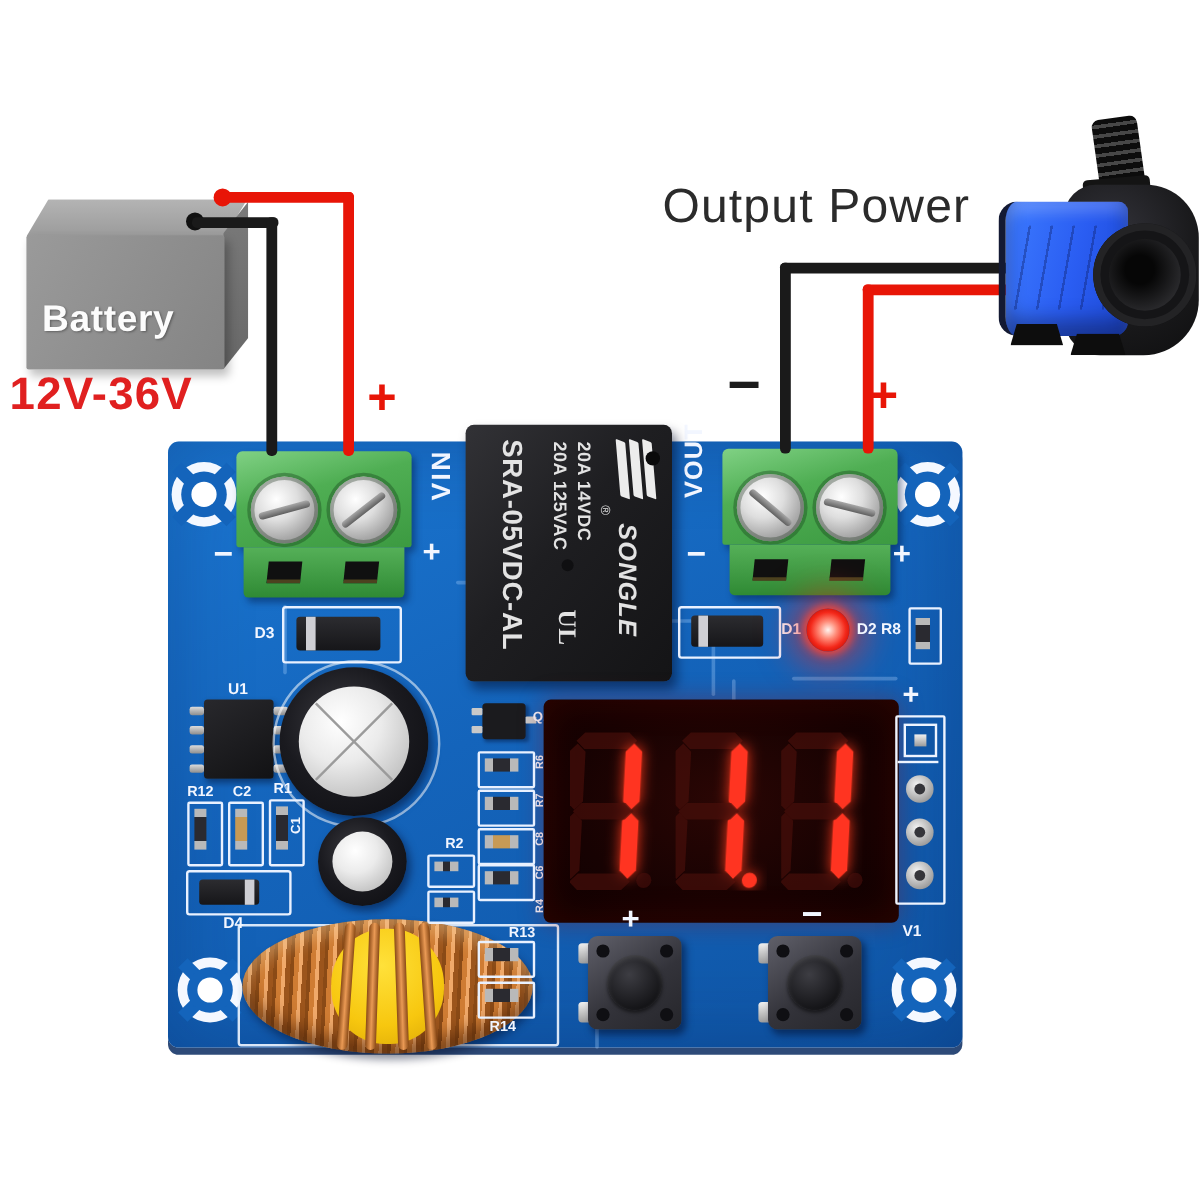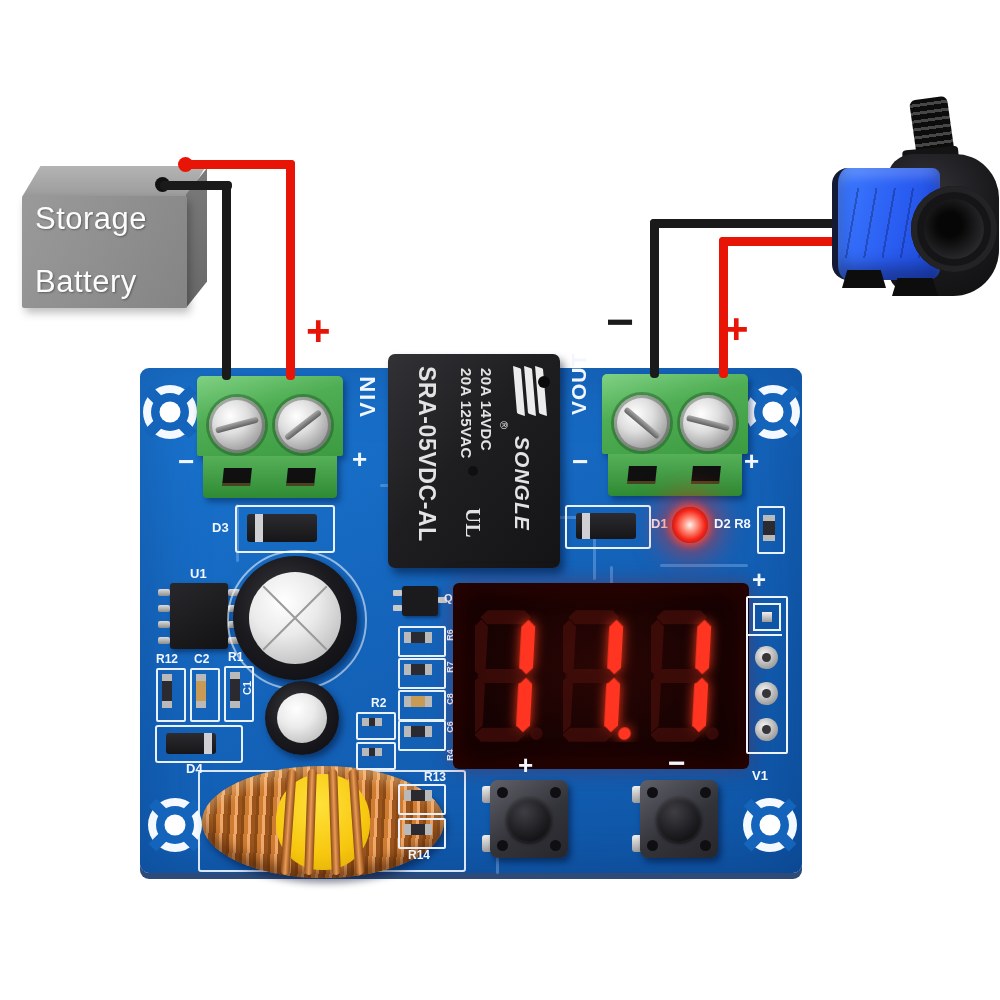--- a/index.html
+++ b/index.html
@@ -4,21 +4,21 @@
 <style>
   html,body{margin:0;padding:0;background:#fff;}
   body{width:1000px;height:1000px;overflow:hidden;font-family:"Liberation Sans",sans-serif;}
   #canvas{position:relative;width:1000px;height:1000px;background:#ffffff;}
   .abs{position:absolute;}
   
   #batt-top{left:22px;top:166px;width:184px;height:31px;background:linear-gradient(#b4b4b4,#9b9b9b);clip-path:polygon(0 100%,10% 0,100% 0,90% 100%);}
   #batt-side{left:186px;top:168px;width:21px;height:140px;background:linear-gradient(#7a7a7a,#686868);clip-path:polygon(0 19%,100% 0,100% 81%,0 100%);}
   #batt-front{left:22px;top:196px;width:165px;height:112px;background:linear-gradient(120deg,#9a9a9a,#848484);border-radius:2px;box-shadow:3px 5px 8px rgba(0,0,0,.25);}
   .batt-line{position:absolute;left:13px;color:#fcfcfc;font-size:31px;font-weight:500;text-shadow:1px 1px 2px rgba(0,0,0,.35);letter-spacing:.5px;}
-  #batt-l1{top:5px;} #batt-l2{top:68px;}
+  #batt-l1{top:5px;} #batt-l2{top:52px;font-weight:bold;}
   #batt-voltage{left:8px;top:308px;font-size:38px;font-weight:700;color:#e02020;letter-spacing:1px;}
   .batt-dot{position:absolute;width:15px;height:15px;border-radius:50%;}
   
   .wire{position:absolute;border-radius:4px;}
   .wire.black{background:#1a1a1a;}
   .wire.red{background:#e81507;}
   
   #output-title{left:552px;top:150px;font-size:40px;font-weight:500;color:#2b2b2b;letter-spacing:1px;}
   .polarity{position:absolute;font-weight:700;line-height:1;}
   #ann-in-plus{left:306px;top:310px;font-size:42px;color:#e81507;}
@@ -408,35 +408,36 @@
         <div class="chip" style="left: 4px; top: 4px; width: 28px; height: 11px; background: linear-gradient(90deg, rgb(185, 185, 185) 0px, rgb(185, 185, 185) 7px, rgb(42, 42, 48) 7px, rgb(42, 42, 48) calc(100% - 7px), rgb(185, 185, 185) calc(100% - 7px), rgb(185, 185, 185) 100%);"></div>
       </div>
       <div class="smd" style="left: 258px; top: 450px; width: 44px; height: 27px;">
         <div class="chip" style="left: 4px; top: 4px; width: 28px; height: 11px; background: linear-gradient(90deg, rgb(185, 185, 185) 0px, rgb(185, 185, 185) 7px, rgb(42, 42, 48) 7px, rgb(42, 42, 48) calc(100% - 7px), rgb(185, 185, 185) calc(100% - 7px), rgb(185, 185, 185) 100%);"></div>
       </div>
     </div>
 
   <div id="batt-top" class="abs"></div>
   <div id="batt-side" class="abs"></div>
   <div id="batt-front" class="abs">
-    <div id="batt-l1" class="batt-line">Storage</div>
     <div id="batt-l2" class="batt-line">Battery</div>
   </div>
+  <div id="batt-voltage" class="abs">12V-36V</div>
   <div class="batt-dot" style="left:155px;top:177px;background:#111;"></div>
   <div class="batt-dot" style="left:178px;top:157px;background:#e81507;"></div>
 
   <div class="wire black" style="left:160px;top:181px;width:72px;height:9px;"></div>
   <div class="wire black" style="left:222px;top:181px;width:9px;height:199px;"></div>
   <div class="wire red" style="left:183px;top:160px;width:112px;height:9px;"></div>
   <div class="wire red" style="left:286px;top:160px;width:9px;height:220px;"></div>
   <div class="wire black" style="left:650px;top:219px;width:195px;height:9px;"></div>
   <div class="wire black" style="left:650px;top:219px;width:9px;height:159px;"></div>
   <div class="wire red" style="left:719px;top:237px;width:126px;height:9px;"></div>
   <div class="wire red" style="left:719px;top:237px;width:9px;height:141px;"></div>
 
+  <div id="output-title" class="abs">Output Power</div>
   <div id="ann-in-plus" class="polarity">+</div>
   <div id="ann-out-minus" class="polarity">−</div>
   <div id="ann-out-plus" class="polarity">+</div>
 
   <div id="pump" class="abs">
     <div id="pump-nozzle" class="abs"></div>
     <div id="pump-collar" class="abs"></div>
     <div id="pump-ring" class="abs"></div>
     <div id="pump-housing" class="abs"></div>
     <div id="pump-body" class="abs"></div>

